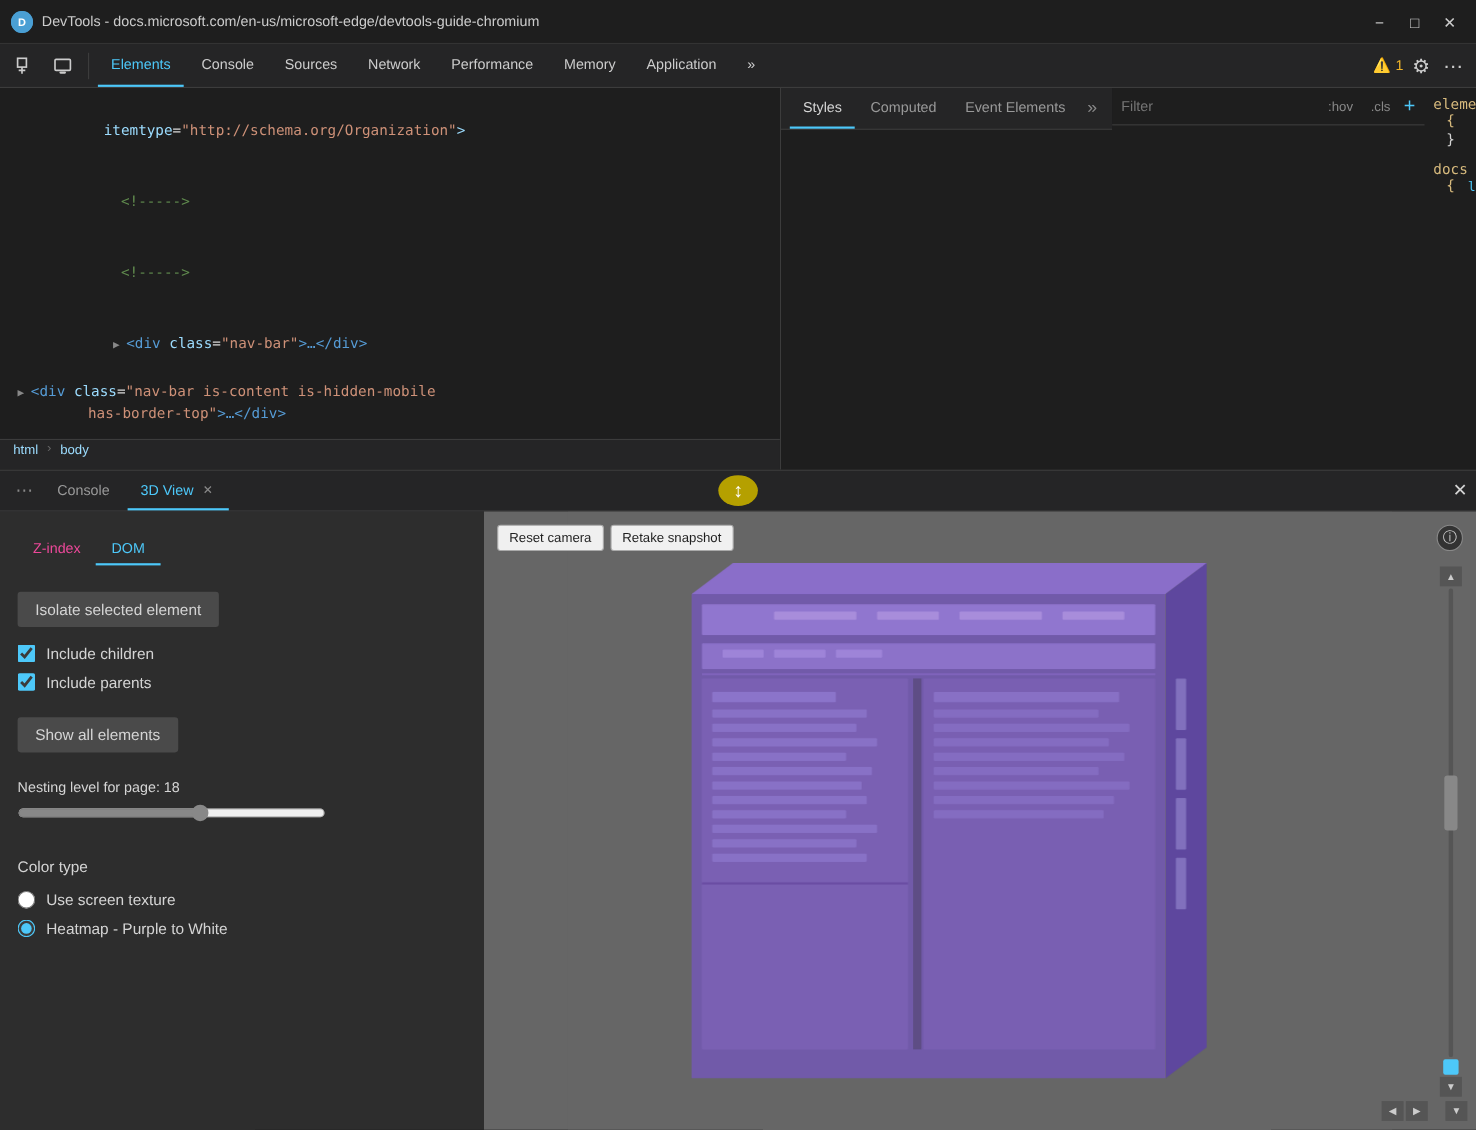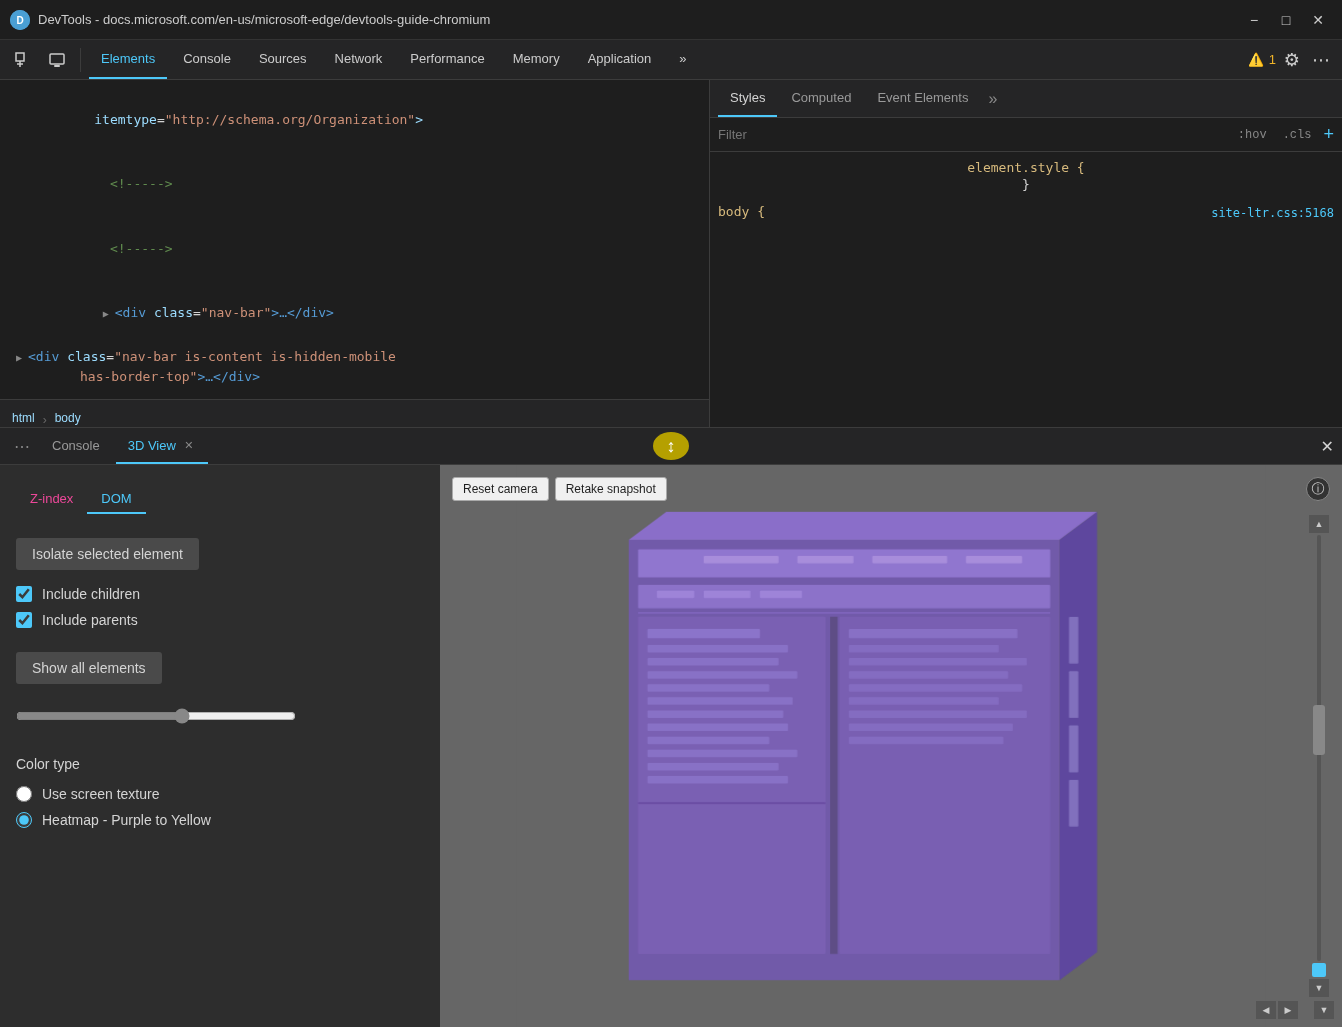--- a/index.html
+++ b/index.html
@@ -96,21 +96,21 @@
       padding: 1px 16px;
       white-space: pre;
       line-height: 1.6;
     }
 
     
     .breadcrumb-bar {
       height: 28px;
       background: #252526;
       display: flex;
-      align-items: flex-end;
+      align-items: flex-start;
       padding: 0 8px;
       font-size: 12px;
       gap: 4px;
       border-top: 1px solid #3c3c3c;
     }
     .breadcrumb-item {
       color: #9cdcfe;
       cursor: pointer;
       padding: 2px 4px;
       border-radius: 2px;
@@ -316,21 +316,21 @@
       position: absolute;
       top: 0; left: 0;
       width: 100%; height: 100%;
     }
 
     
     .styles-panel {
       width: 632px;
       background: #1e1e1e;
       display: flex;
-      flex-direction: column;
+      flex-direction: row;
     }
     .styles-tab-bar {
       height: 38px;
       background: #252526;
       display: flex;
       align-items: center;
       padding: 0 8px;
       gap: 2px;
       border-bottom: 1px solid #3c3c3c;
     }
@@ -362,21 +362,21 @@
       flex: 1;
       background: transparent;
       border: none;
       color: #d4d4d4;
       font-size: 13px;
       outline: none;
     }
     .filter-hov-btn, .filter-cls-btn {
       color: #888; font-size: 12px; cursor: pointer;
       padding: 2px 4px; border-radius: 2px;
-      background: transparent; border: none; font-family: Liberation Mono, monospace;
+      background: transparent; border: none;
     }
     .filter-plus-btn {
       color: #4dc8f9; font-size: 18px; cursor: pointer;
       background: transparent; border: none;
     }
 
     .styles-content {
       flex: 1;
       overflow-y: auto;
       padding: 8px;
@@ -510,21 +510,21 @@
       <button class="filter-cls-btn">.cls</button>
       <button class="filter-plus-btn">+</button>
     </div>
     <div class="styles-content">
       <div class="style-rule">
         <div class="style-selector">element.style {</div>
         <div class="style-brace">}</div>
       </div>
       <div class="style-rule">
         <div style="display:flex; justify-content:space-between; align-items:center;">
-          <div class="style-selector">body {</div>
+          <div class="style-selector">docs {</div>
           <a class="style-source">site-ltr.css:5168</a>
         </div>
       </div>
     </div>
   </div>
 
 </div>
 
 <div class="main-bottom">
 
@@ -564,33 +564,34 @@
         </label>
         <label class="checkbox-item">
           <input type="checkbox" checked="" style="">
           <span>Include parents</span>
         </label>
       </div>
 
       <button class="show-all-btn">Show all elements</button>
 
       <div class="slider-container">
+        <div class="nesting-label">Nesting level for page: 18</div>
         <input type="range" class="nesting-slider" min="0" max="30" value="18" style="">
       </div>
 
       <div class="color-type-section">
         <div class="color-type-label">Color type</div>
         <div class="radio-group">
           <label class="radio-item">
             <input type="radio" name="colortype" style="">
             <span>Use screen texture</span>
           </label>
           <label class="radio-item">
             <input type="radio" name="colortype" checked="" style="">
-            <span>Heatmap - Purple to Yellow</span>
+            <span>Heatmap - Purple to White</span>
           </label>
         </div>
       </div>
     </div>
 
     <div class="threed-view">
       <div class="threed-toolbar">
         <button class="threed-btn">Reset camera</button>
         <button class="threed-btn">Retake snapshot</button>
       </div>

